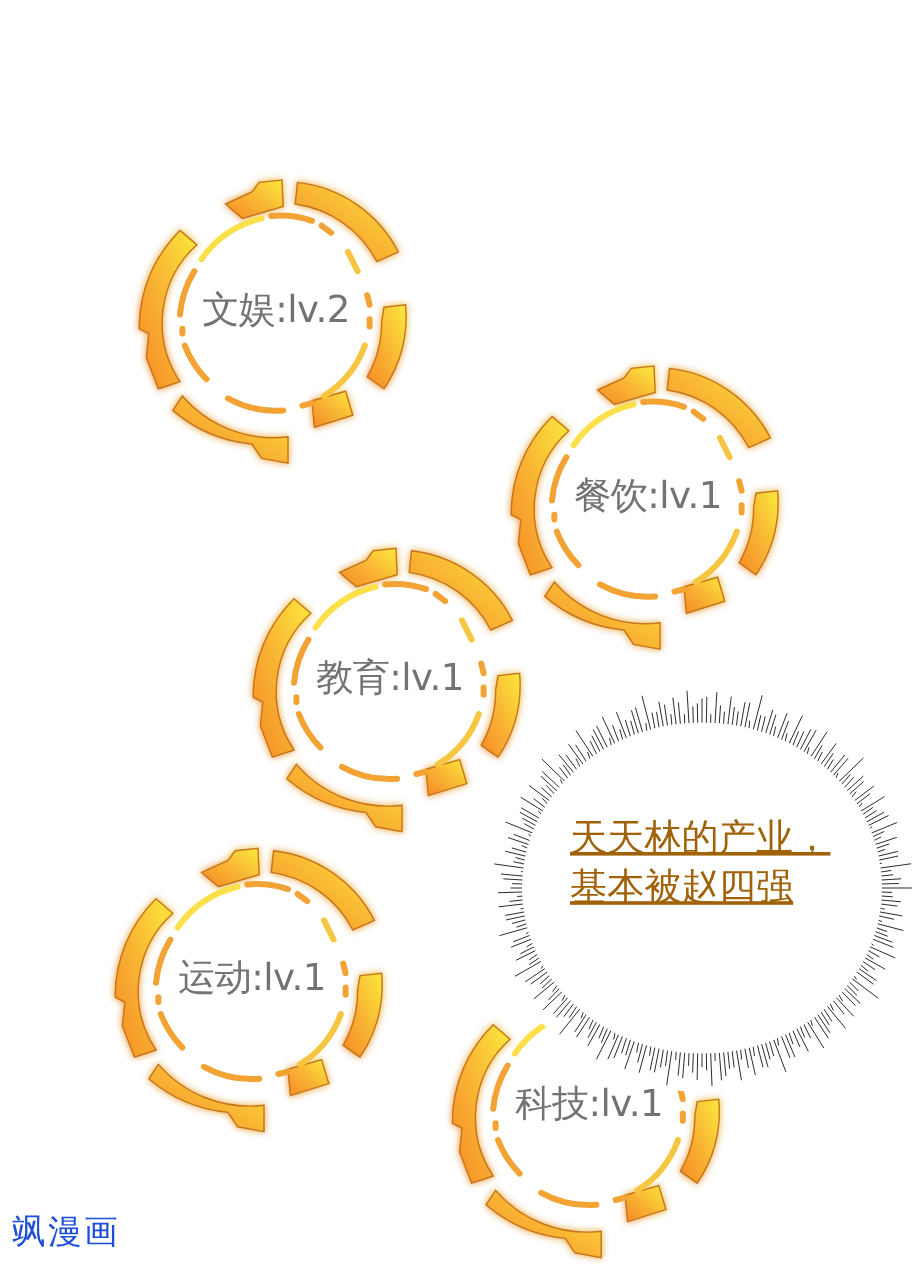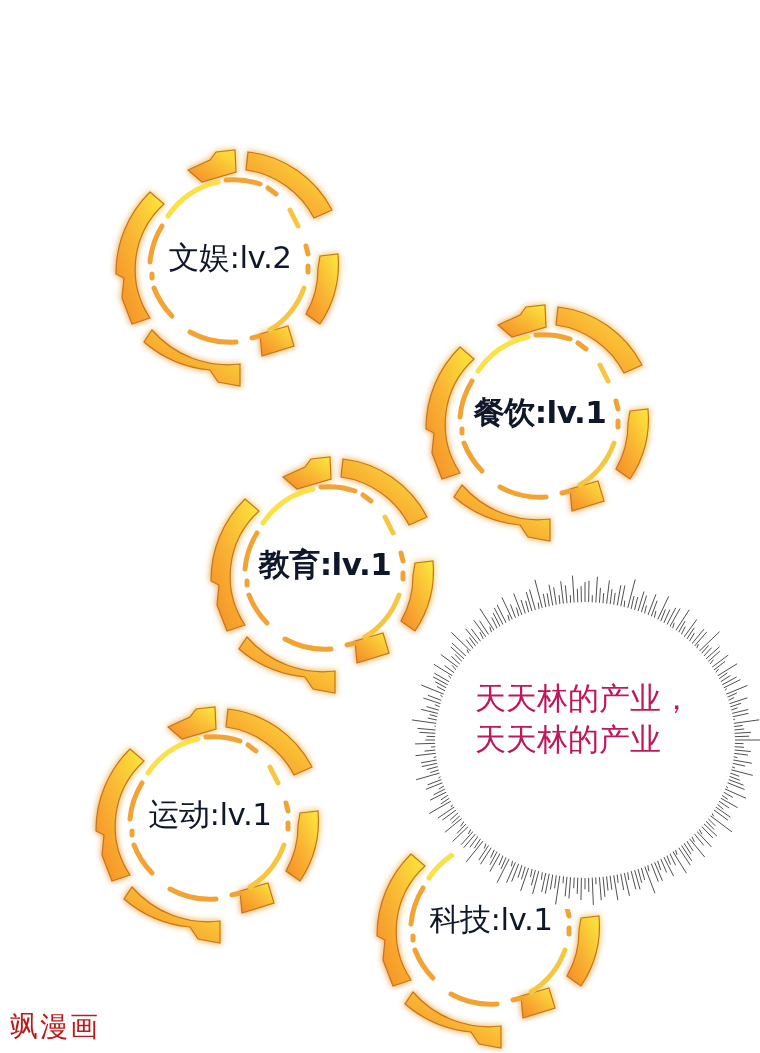--- a/index.html
+++ b/index.html
@@ -1,23 +1,23 @@
 <!DOCTYPE html>
 <html><head>
 <meta charset="utf-8">
 <style>
   html,body{margin:0;padding:0;}
   body{width:760px;height:1053px;background:#ffffff;position:relative;overflow:hidden;font-family:"DejaVu Sans","Liberation Sans",sans-serif;}
   .ring{position:absolute;width:240px;height:240px;}
   .ring svg{position:absolute;left:0;top:0;width:240px;height:240px;overflow:visible;}
-  .ring-label{position:absolute;left:0;top:0;width:240px;height:240px;display:flex;align-items:center;justify-content:center;font-size:31px;color:#0f172a;letter-spacing:-0.5px;}
+  .ring-label{position:absolute;left:0;top:0;width:240px;height:240px;display:flex;align-items:center;justify-content:center;font-size:31px;color:#737373;letter-spacing:-0.5px;}
   .burst{position:absolute;left:405px;top:570px;width:360px;height:350px;}
   .burst svg{position:absolute;left:0;top:0;}
-  .burst-text{position:absolute;left:70px;top:108px;width:240px;font-size:31px;line-height:41px;color:#be185d;}
-  .watermark{position:absolute;left:10px;top:1008px;font-size:28px;color:#b91c1c;letter-spacing:2px;}
+  .burst-text{position:absolute;left:70px;top:108px;width:240px;font-size:31px;line-height:41px;color:#a16207;text-decoration:underline;}
+  .watermark{position:absolute;left:10px;top:1008px;font-size:28px;color:#1d4ed8;letter-spacing:2px;}
 </style>
 </head>
 <body>
 
 <svg width="0" height="0" style="position:absolute">
   <defs>
     <linearGradient id="ringGrad" x1="0" y1="1" x2="1" y2="0">
       <stop offset="0" stop-color="#f58a26"></stop>
       <stop offset="0.5" stop-color="#f9b533"></stop>
       <stop offset="1" stop-color="#fbe93d"></stop>
@@ -64,28 +64,28 @@
   </defs>
 </svg>
 
 <div class="ring" style="left:110px;top:138px;">
   <svg viewBox="0 0 240 240">
       <use href="#ringShape"></use>
     </svg>
   <div class="ring-label">文娱:lv.2</div>
 </div>
 
-<div class="ring" style="left:420px;top:293px;font-weight:bold;">
+<div class="ring" style="left:420px;top:293px;">
   <svg viewBox="0 0 240 240">
       <use href="#ringShape"></use>
     </svg>
   <div class="ring-label">餐饮:lv.1</div>
 </div>
 
-<div class="ring" style="left:205px;top:445px;font-weight:bold;">
+<div class="ring" style="left:205px;top:445px;">
   <svg viewBox="0 0 240 240">
       <use href="#ringShape"></use>
     </svg>
   <div class="ring-label">教育:lv.1</div>
 </div>
 
 <div class="ring" style="left:90px;top:695px;text-decoration:underline;">
   <svg viewBox="0 0 240 240">
       <use href="#ringShape"></use>
     </svg>
@@ -361,17 +361,17 @@
         <line x1="354.2997929543046" y1="149.7981655795198" x2="327.417267803561" y2="153.53227874351768"></line>
         <line x1="337.702522031943" y1="155.40320850317798" x2="327.8067477555708" y2="156.814268124659"></line>
         <line x1="339.2103837177606" y1="158.96283342951008" x2="328.1099127291864" y2="160.10395760190008"></line>
         <line x1="345.87843645325796" y1="162.34118783717162" x2="328.32658568460045" y2="163.39942608922516"></line>
         <line x1="344.0635482298952" y1="166.2147045005925" x2="328.45664009090865" y2="166.69874912583956"></line>
       </g>
     <ellipse cx="180" cy="170" rx="150" ry="138" fill="#ffffff"></ellipse>
   </svg>
   <div class="burst-text">
     <div>天天林的产业，</div>
-    <div>天天林的产业</div>
+    <div>基本被赵四强</div>
   </div>
 </div>
 
 <div class="watermark">飒漫画</div>
 
 </body></html>

